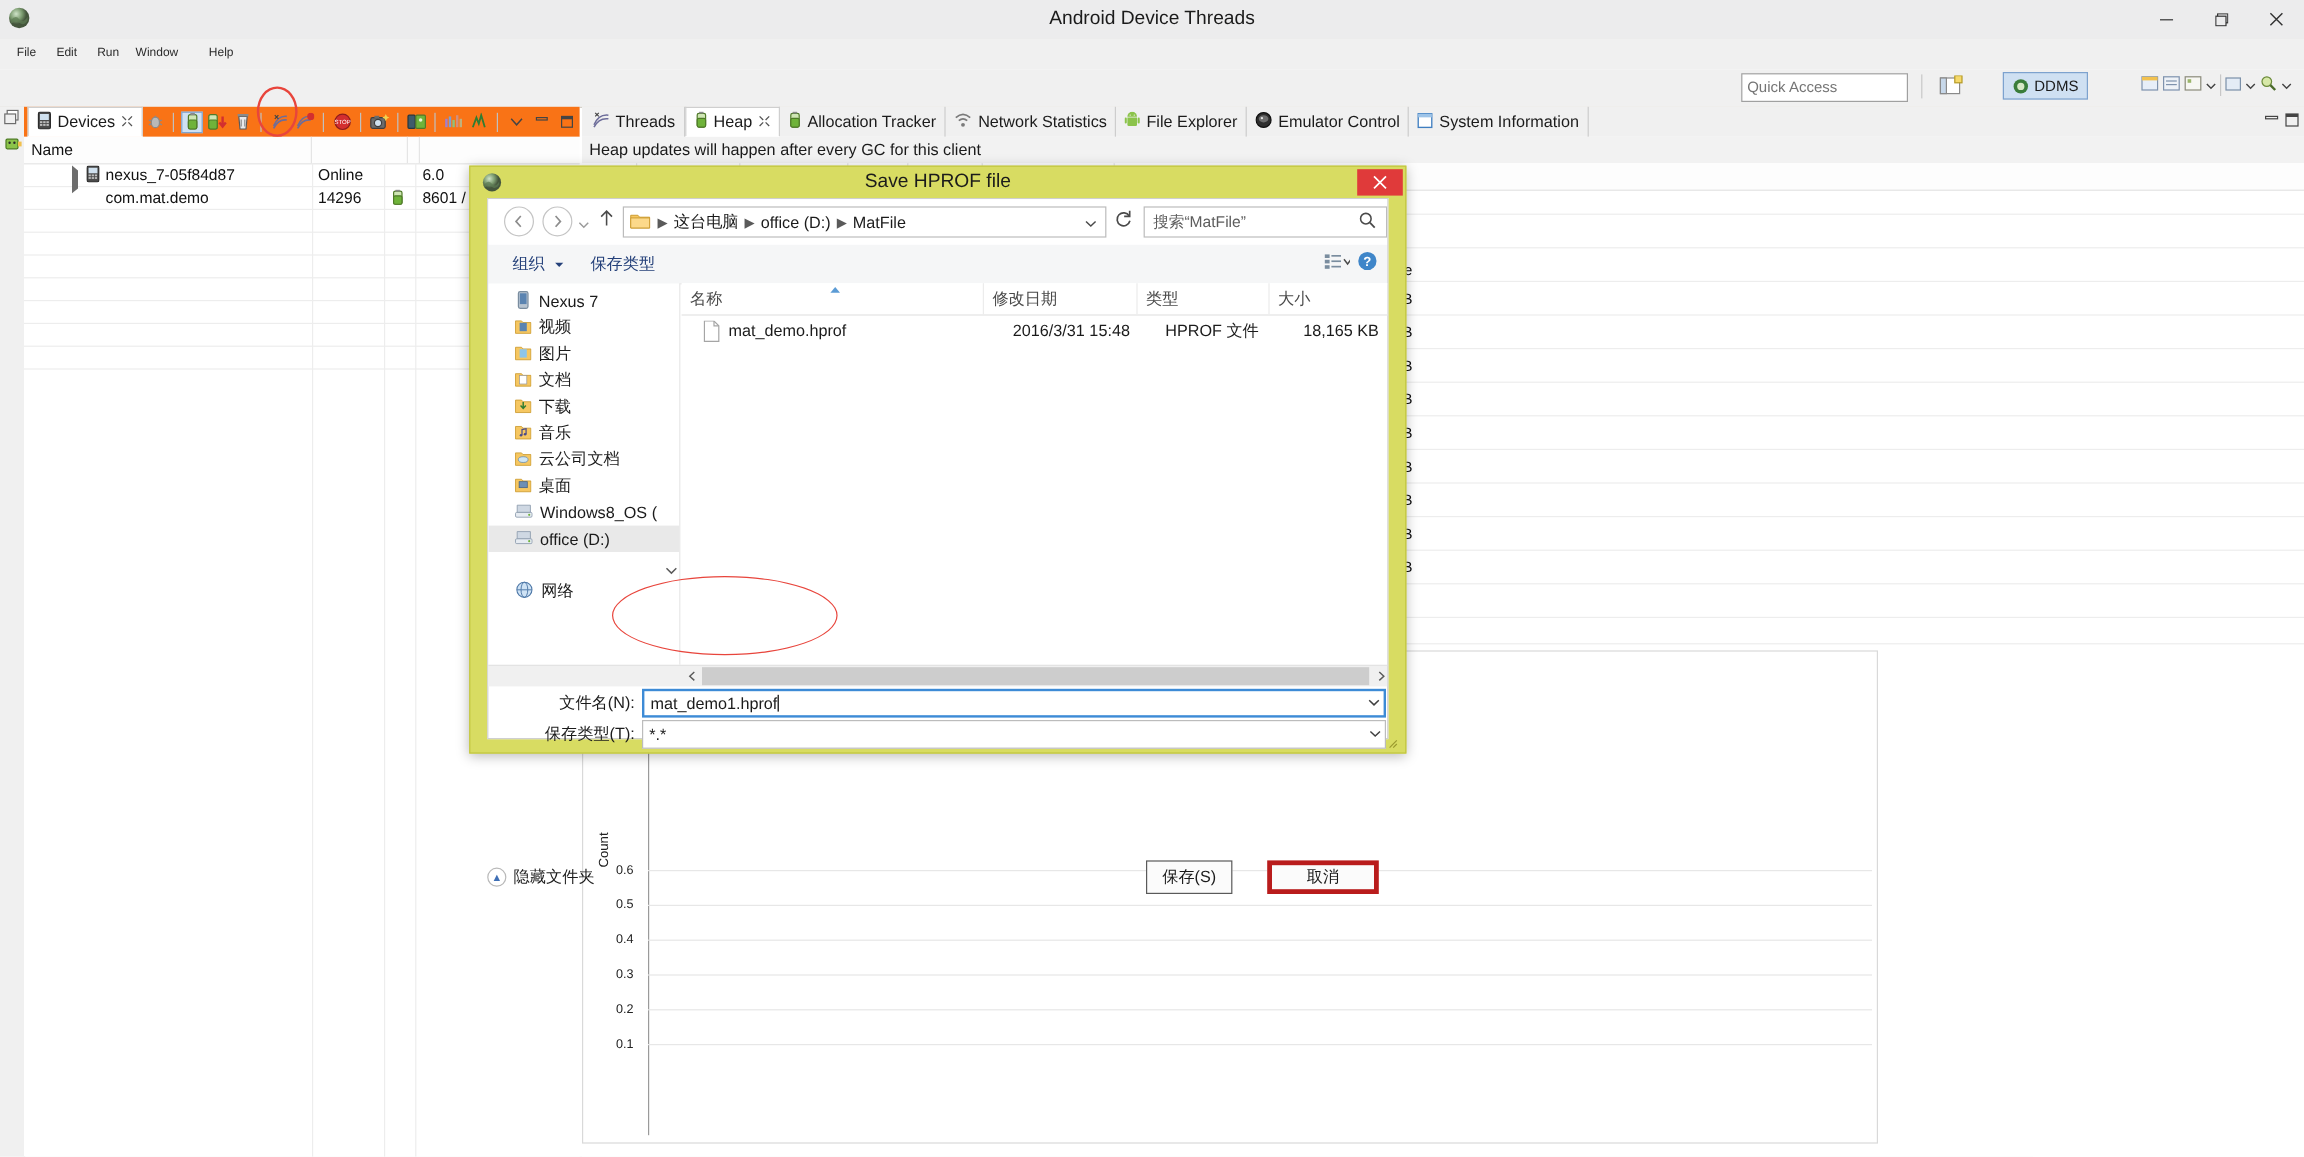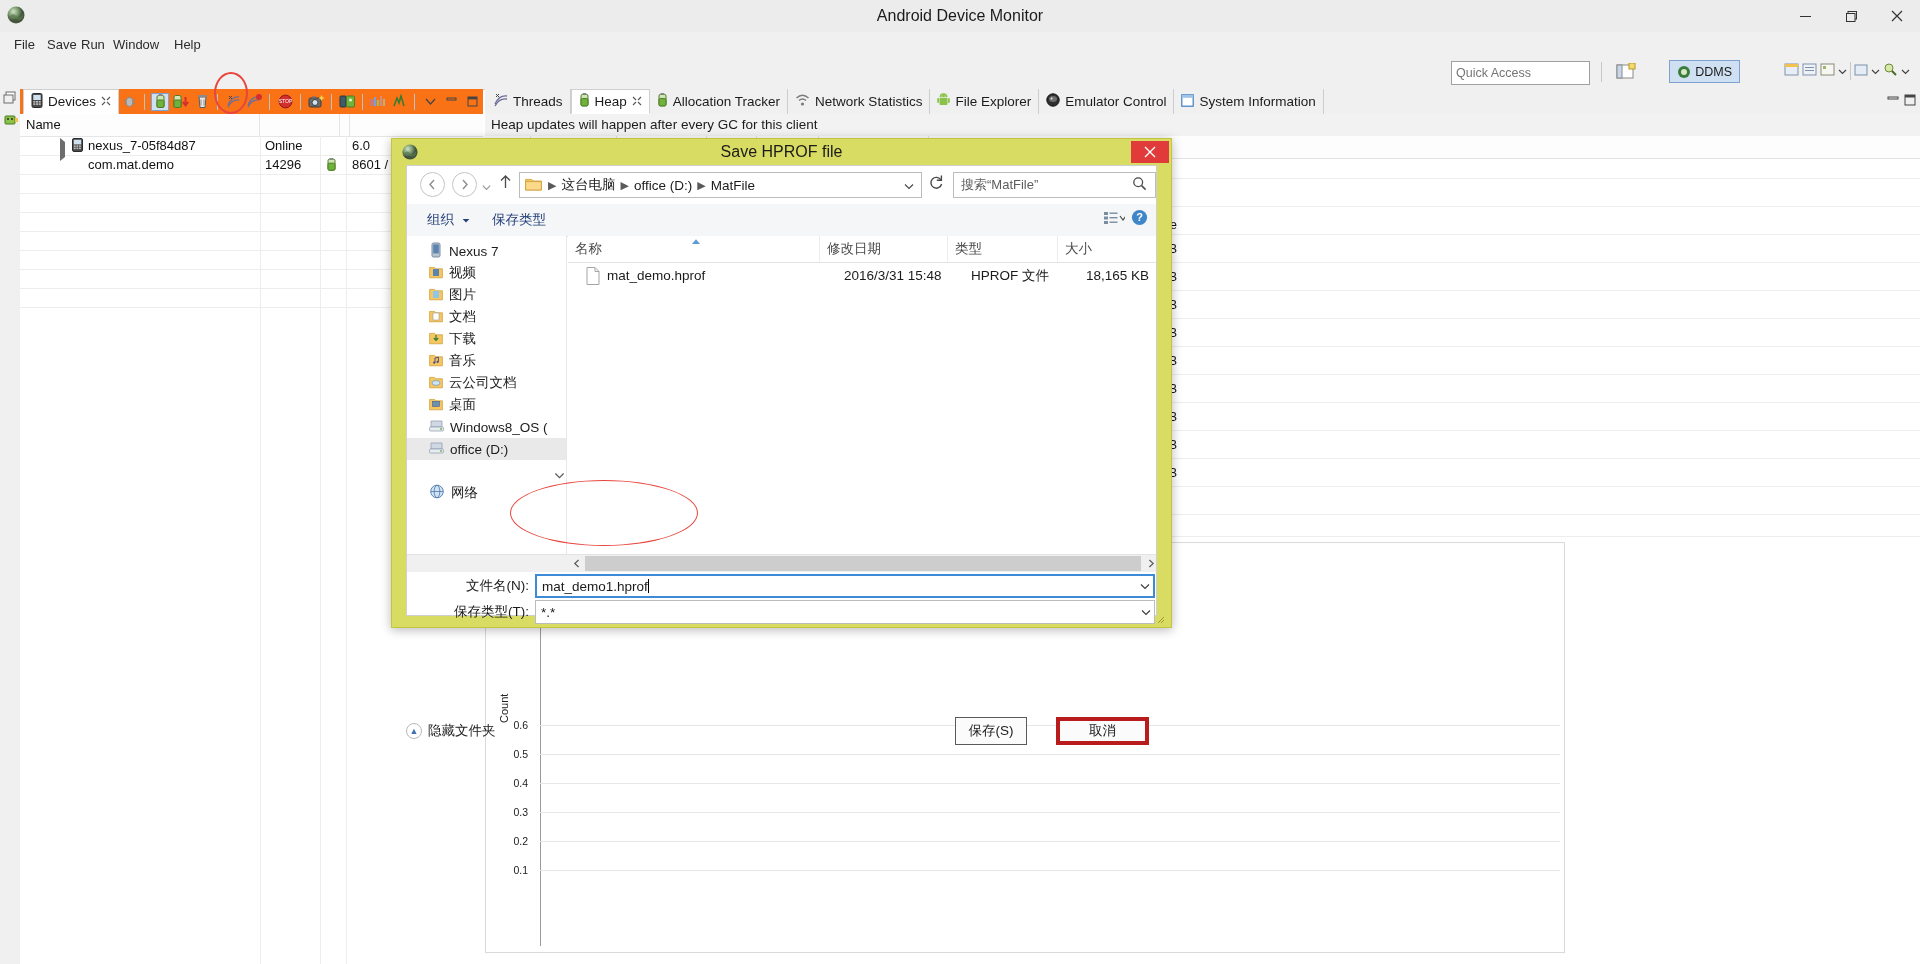--- a/index.html
+++ b/index.html
@@ -27,21 +27,21 @@
   .winbtn{width:46px;height:32px;display:flex;align-items:center;justify-content:center;cursor:default;}
   .winbtn svg{display:block;}
 
   
   .menubar{
     position:absolute;left:0;top:32px;width:1920px;height:26px;
     background:#f0f0f0;
   }
   .menu-item{
     position:absolute;top:0;height:26px;line-height:26px;
-    padding:0 9px;font-size:13px;color:#2b2b2b;cursor:default;
+    padding:0 9px;font-size:10px;color:#2b2b2b;cursor:default;
   }
 
   
   .coolbar{
     position:absolute;left:0;top:58px;width:1920px;height:31px;
     background:#f0f0f0;border-bottom:1px solid #d4d0c8;
   }
   .quick-access{
     position:absolute;right:330px;top:3px;width:137px;height:22px;
     border:1px solid #a0a0a0;background:#fff;
@@ -270,21 +270,21 @@
             <radialGradient id="gbl" cx="35%" cy="30%">
           <stop offset="0%" stop-color="#cfe3c8"></stop>
               <stop offset="60%" stop-color="#7a9a6e"></stop>
           <stop offset="100%" stop-color="#44553c"></stop>
             </radialGradient>
           </defs>
         <circle cx="10" cy="10" r="8.5" fill="url(#gbl)"></circle>
         <path d="M3 12 q4 -5 7 -1 q3 4 7 -2 v3 q-3 5 -7 2 q-3 -3 -7 1z" fill="#5d7a52" opacity=".7"></path>
       </svg>
     </span>
-    <div class="tb-title">Android Device Monitor</div>
+    <div class="tb-title">Android Device Threads</div>
     <div class="winbtns">
       <div class="winbtn">
         <svg width="11" height="11" viewBox="0 0 11 11">
             <rect x="0" y="5" width="11" height="1" fill="#333"></rect>
           </svg>
       </div>
       <div class="winbtn">
         <svg width="11" height="11" viewBox="0 0 11 11">
           <rect x="2" y="0.5" width="8.5" height="7.5" fill="none" stroke="#333" stroke-width="1"></rect>
           <rect x="0.5" y="2.5" width="8.5" height="8" fill="#ececed" stroke="#333" stroke-width="1"></rect>
@@ -293,21 +293,21 @@
       <div class="winbtn close">
         <svg width="12" height="12" viewBox="0 0 12 12">
           <path d="M1 1 L11 11 M11 1 L1 11" stroke="#333" stroke-width="1.2"></path>
         </svg>
       </div>
     </div>
   </div>
 
   <div class="menubar">
     <div class="menu-item" style="left:5px">File</div>
-    <div class="menu-item" style="left:38px">Save</div>
+    <div class="menu-item" style="left:38px">Edit</div>
     <div class="menu-item" style="left:72px">Run</div>
     <div class="menu-item" style="left:104px">Window</div>
     <div class="menu-item" style="left:165px">Help</div>
   </div>
 
   <div class="coolbar">
     <div class="quick-access">
       <input placeholder="Quick Access" style="">
     </div>
     <div class="qa-sep"></div>

